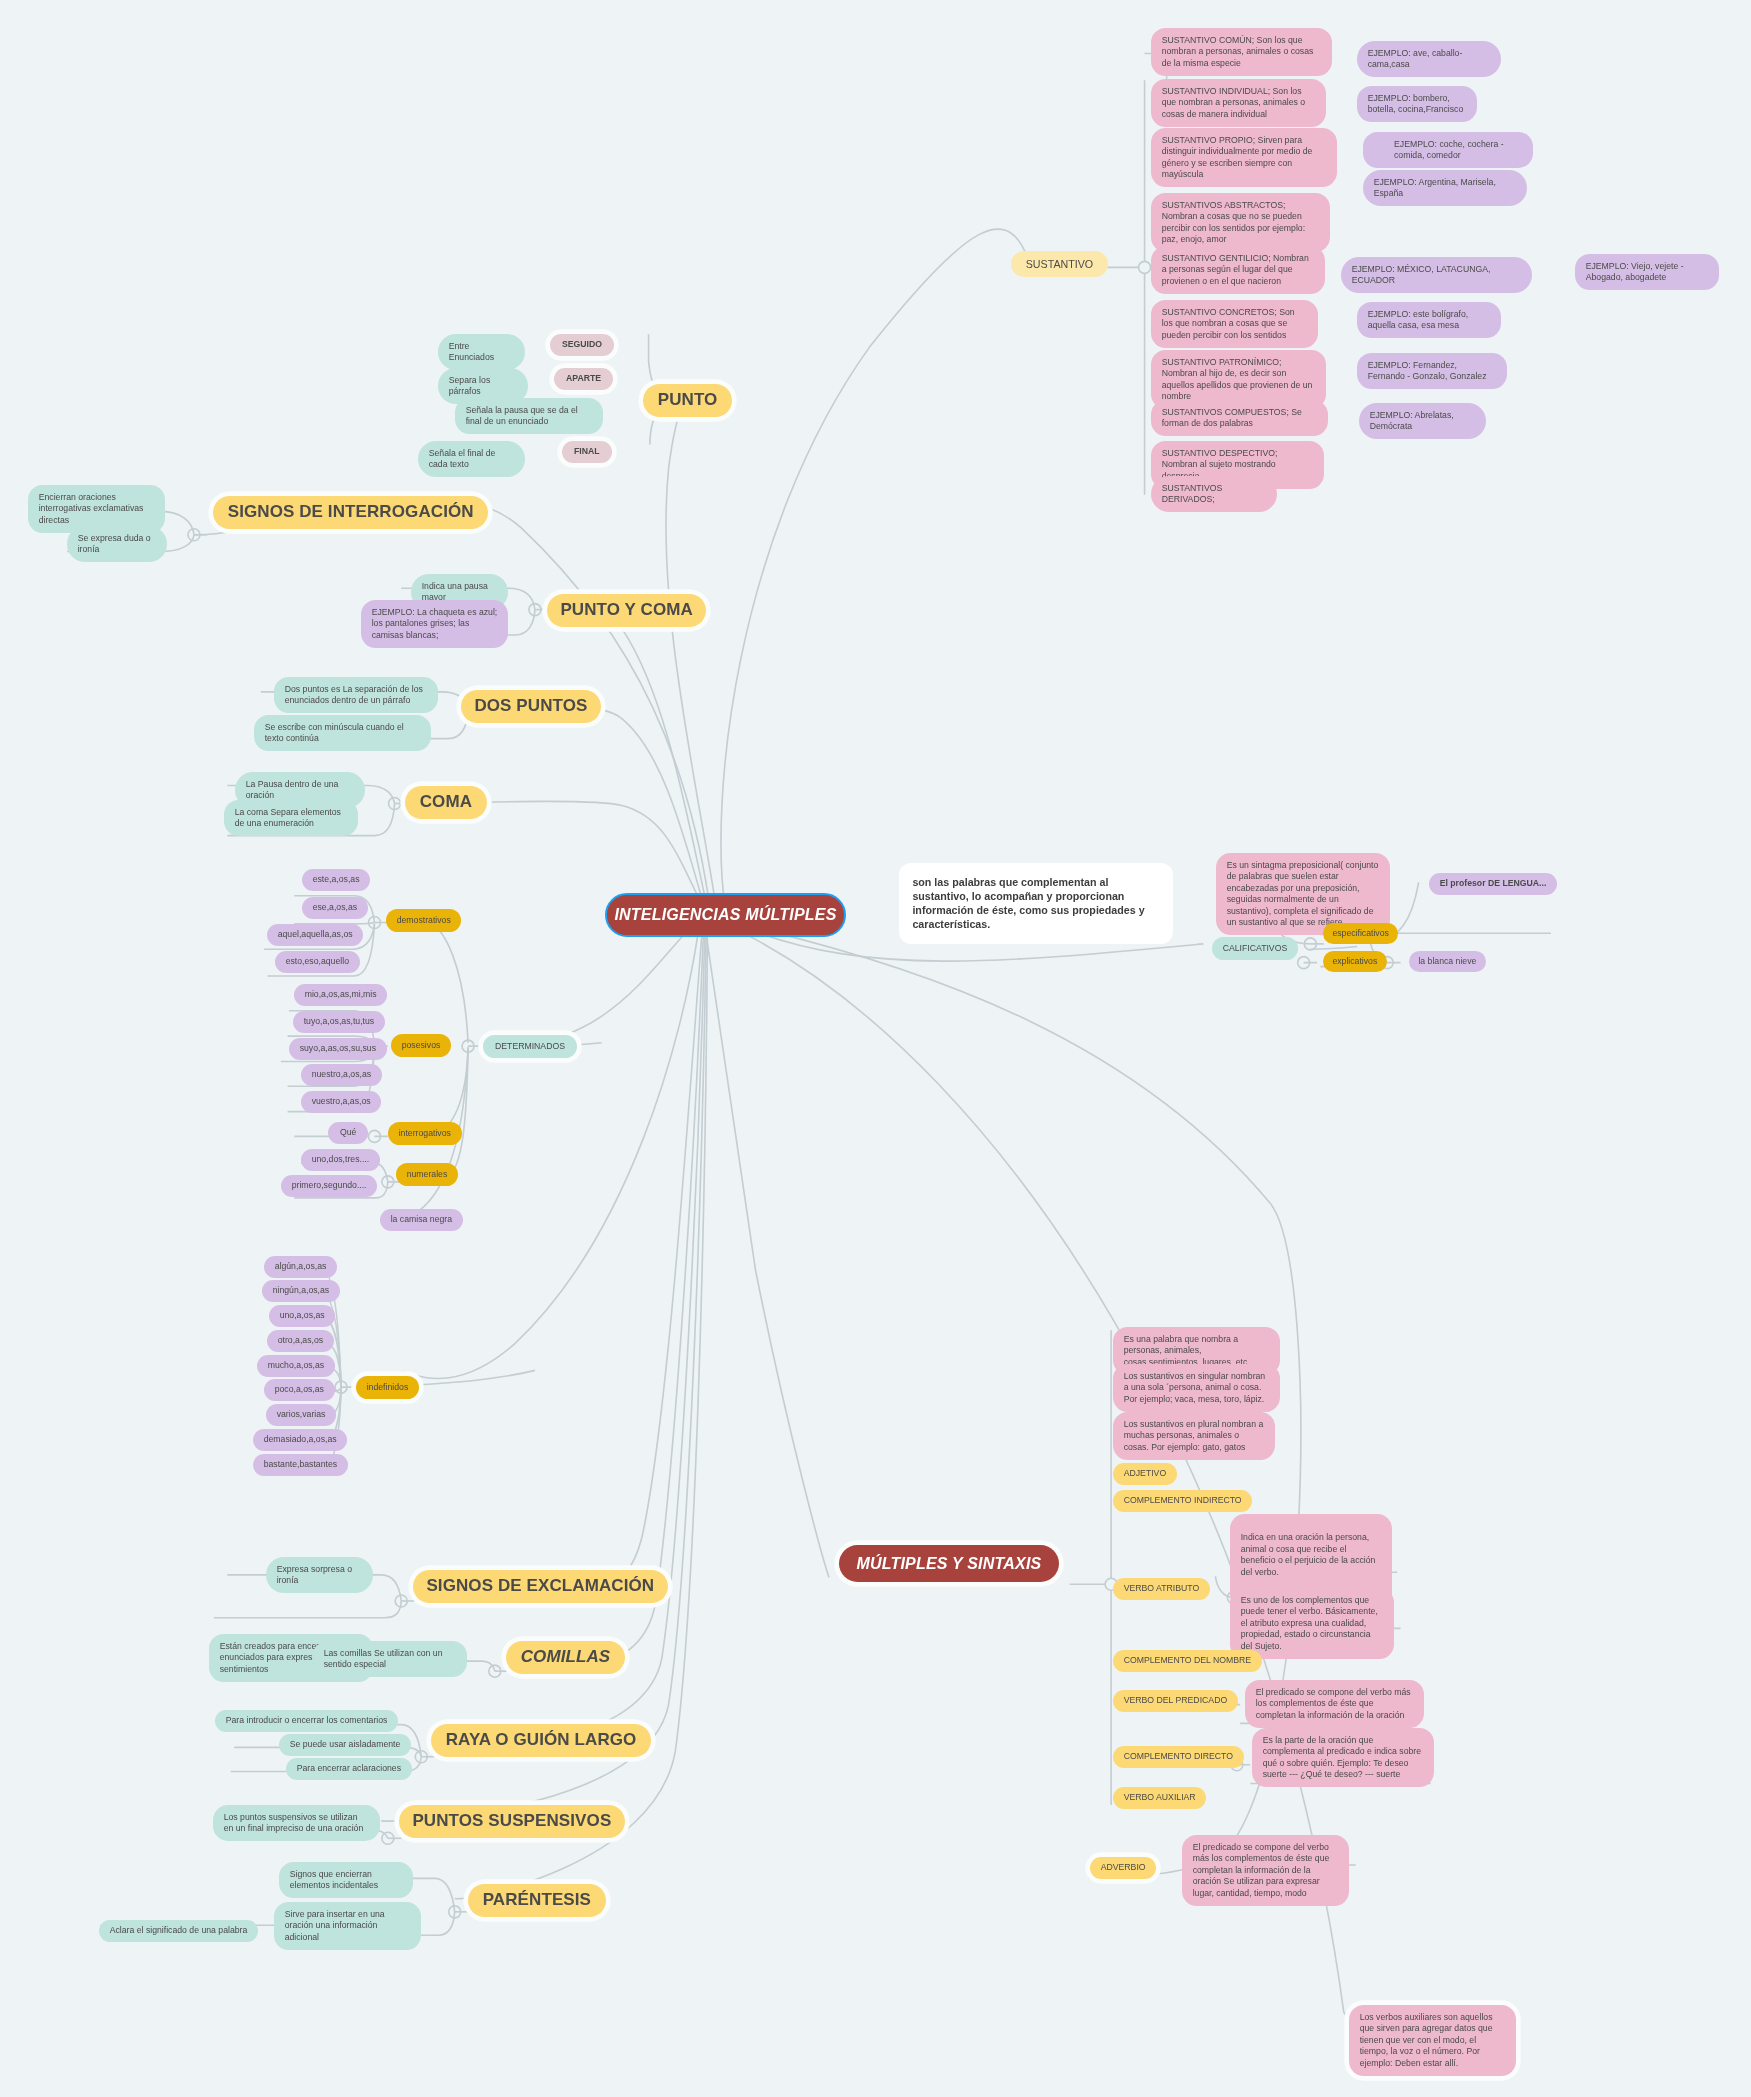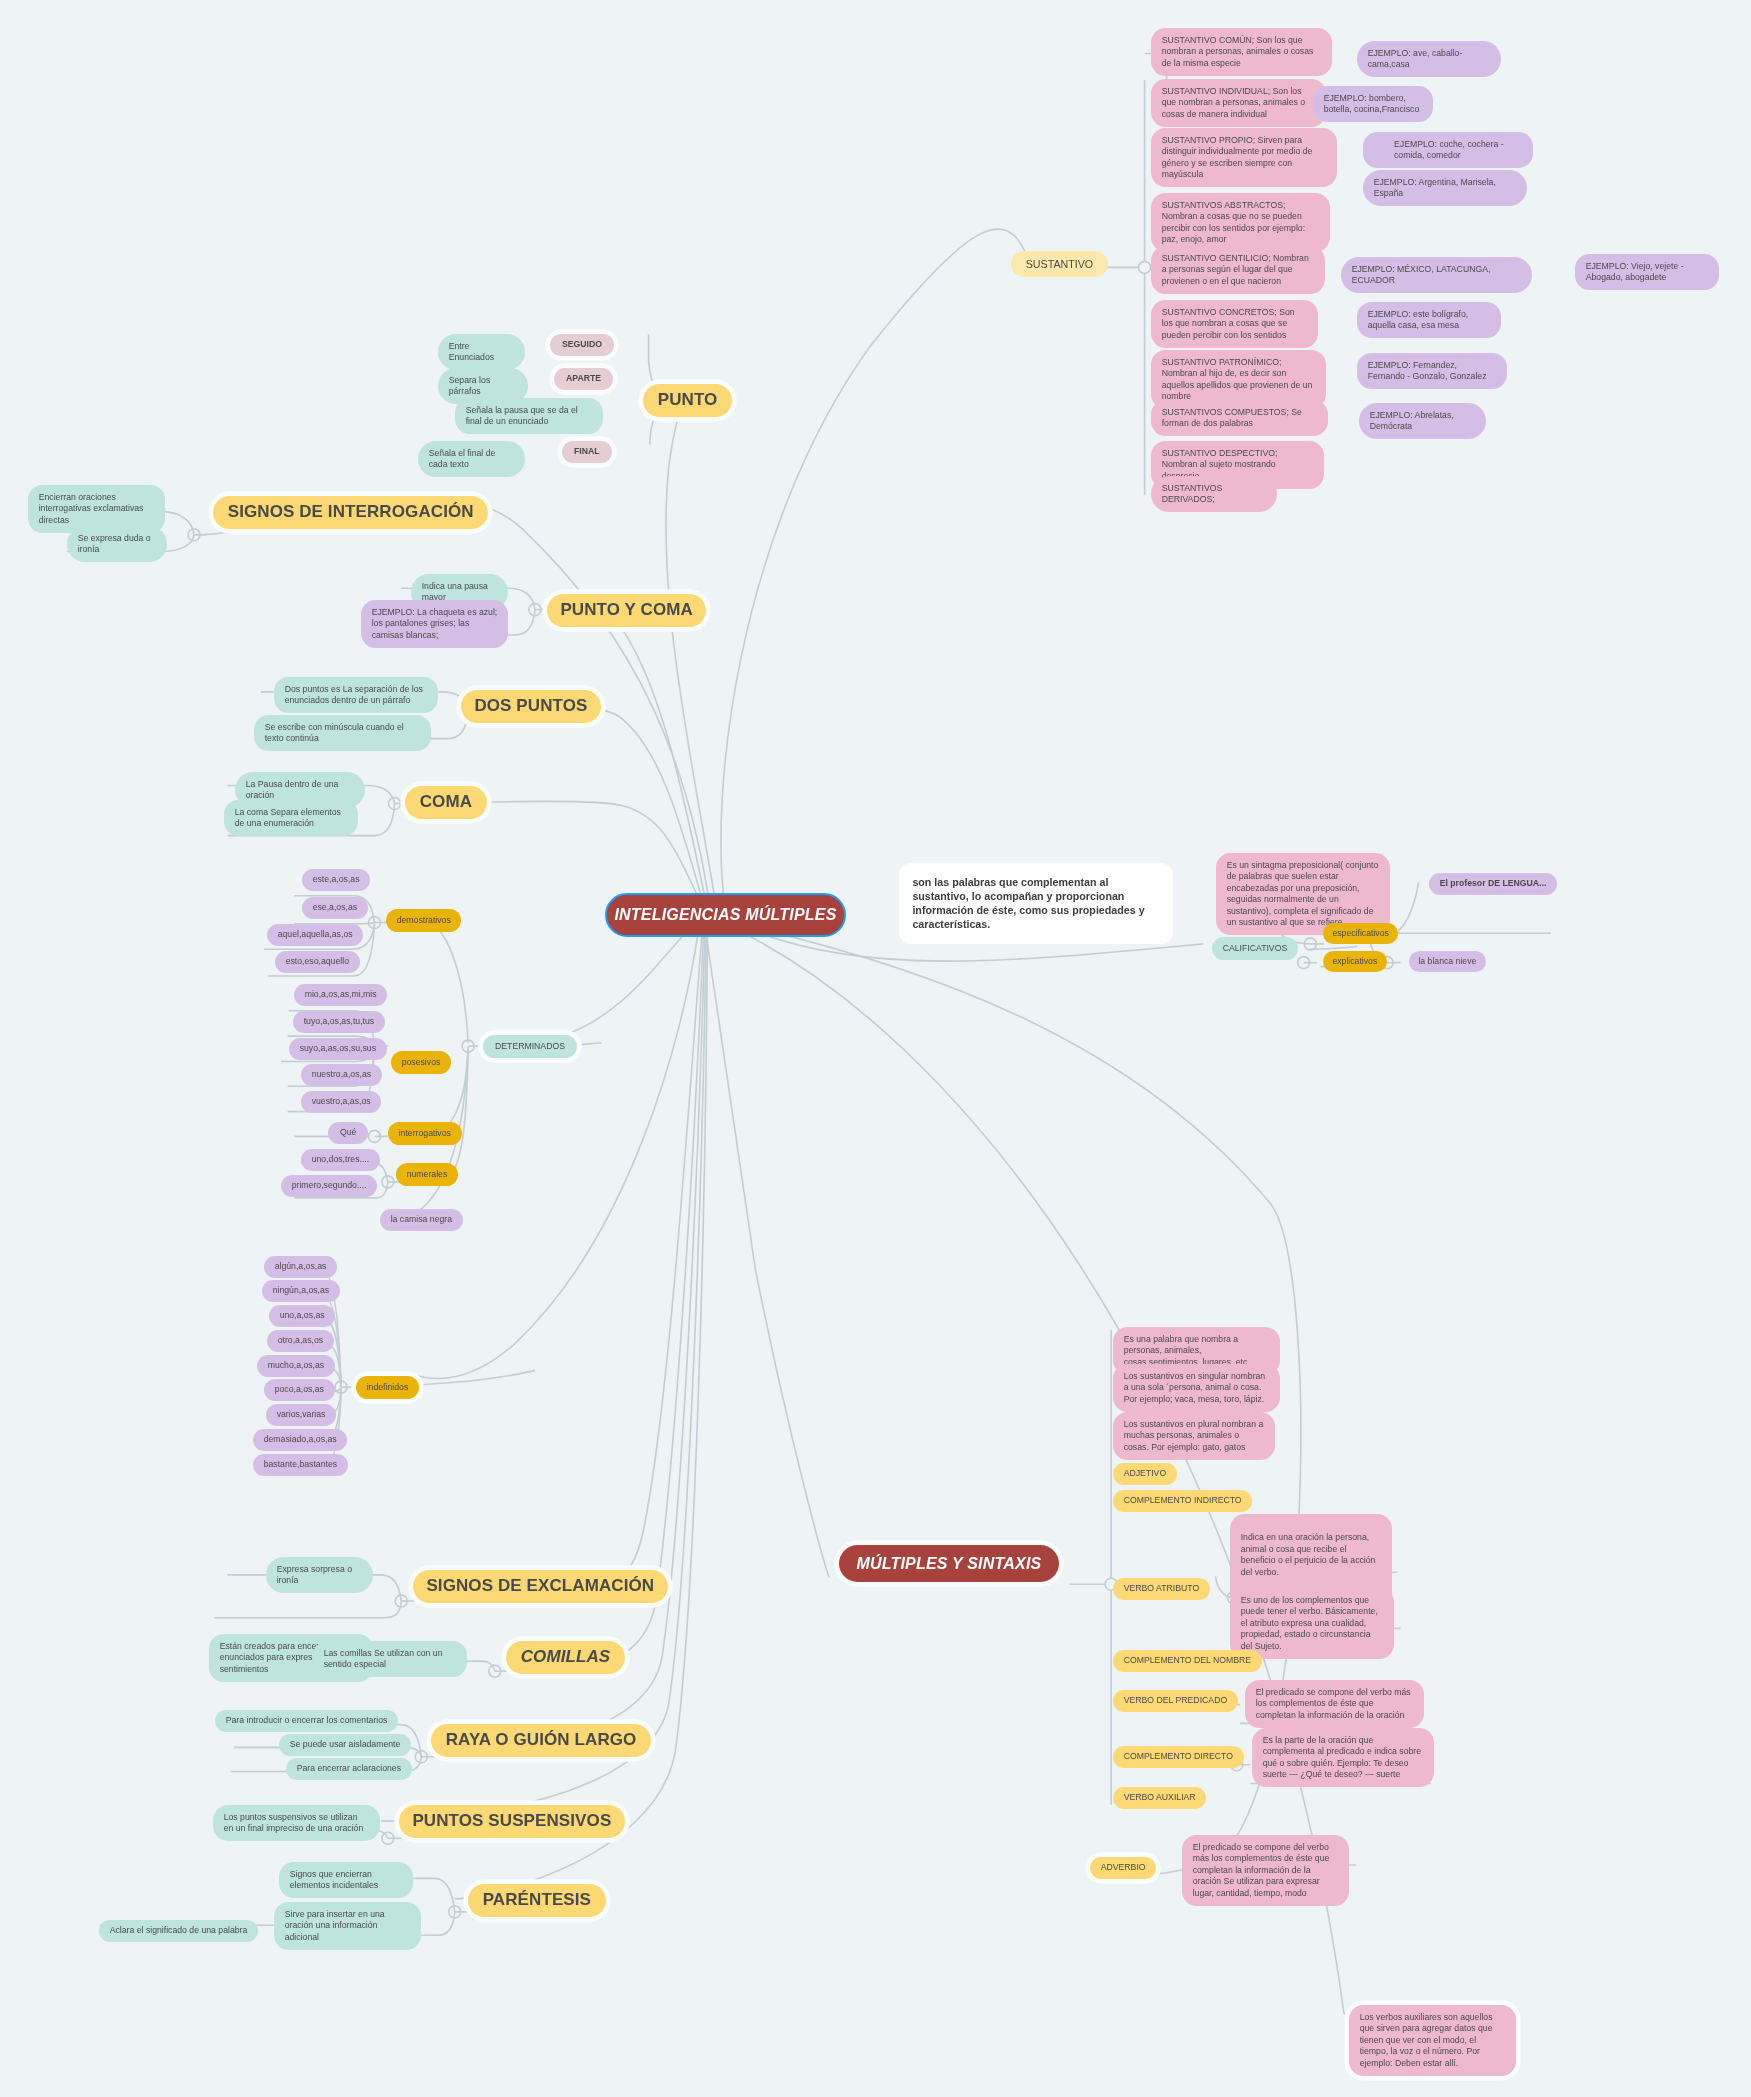--- a/index.html
+++ b/index.html
@@ -204,21 +204,21 @@
   <span>SUSTANTIVO</span>
 </div>
 
 <div class="node c-pink t-xs" style="left:1151px;top:28px;width:181px;">
   <span>SUSTANTIVO COMÚN; Son los que nombran a personas, animales o cosas de la misma especie</span></div>
 <div class="node pill c-purple t-xs" style="left:1357px;top:41px;width:144px;">
   <span>EJEMPLO: ave, caballo-cama,casa</span></div>
 
 <div class="node c-pink t-xs" style="left:1151px;top:79px;width:175px;">
   <span>SUSTANTIVO INDIVIDUAL; Son los que nombran a personas, animales o cosas de manera individual</span></div>
-<div class="node c-purple t-xs" style="left:1313px;top:86px;width:120px;">
+<div class="node c-purple t-xs" style="left:1357px;top:86px;width:120px;">
   <span>EJEMPLO: bombero, botella, cocina,Francisco</span></div>
 
 <div class="node c-pink t-xs" style="left:1151px;top:128px;width:186px;">
   <span>SUSTANTIVO PROPIO; Sirven para distinguir individualmente por medio de género y se escriben siempre con mayúscula</span></div>
 <div class="node c-purple t-xs" style="left:1363px;top:132px;width:170px;padding-left:31px;">
   <span>EJEMPLO: coche, cochera - comida, comedor</span></div>
 <div class="node pill c-purple t-xs" style="left:1363px;top:170px;width:164px;">
   <span>EJEMPLO: Argentina, Marisela, España</span></div>
 
 <div class="node c-pink t-xs" style="left:1151px;top:193px;width:179px;">
@@ -310,21 +310,21 @@
   <span>demostrativos</span></div>
 <div class="node pill c-purple t-xs" style="left:302px;top:869px;padding:5.3px 10.7px;">
   <span>este,a,os,as</span></div>
 <div class="node pill c-purple t-xs" style="left:302px;top:897px;padding:5.3px 10.7px;">
   <span>ese,a,os,as</span></div>
 <div class="node pill c-purple t-xs" style="left:267px;top:924px;padding:5.3px 10.7px;">
   <span>aquel,aquella,as,os</span></div>
 <div class="node pill c-purple t-xs" style="left:275px;top:951px;padding:5.3px 10.7px;">
   <span>esto,eso,aquello</span></div>
 
-<div class="node pill c-pink2 t-xs" style="left:391px;top:1034px;padding:6px 10.7px;margin-top:17px;">
+<div class="node pill c-pink2 t-xs" style="left:391px;top:1034px;padding:6px 10.7px;">
   <span>posesivos</span></div>
 <div class="node pill c-purple t-xs" style="left:294px;top:984px;padding:5.3px 10.7px;">
   <span>mio,a,os,as,mi,mis</span></div>
 <div class="node pill c-purple t-xs" style="left:293px;top:1011px;padding:5.3px 10.7px;">
   <span>tuyo,a,os,as,tu,tus</span></div>
 <div class="node pill c-purple t-xs" style="left:289px;top:1038px;padding:5.3px 10.7px;">
   <span>suyo,a,as,os,su,sus</span></div>
 <div class="node pill c-purple t-xs" style="left:301px;top:1064px;padding:5.3px 10.7px;">
   <span>nuestro,a,os,as</span></div>
 <div class="node pill c-purple t-xs" style="left:301px;top:1091px;padding:5.3px 10.7px;">

